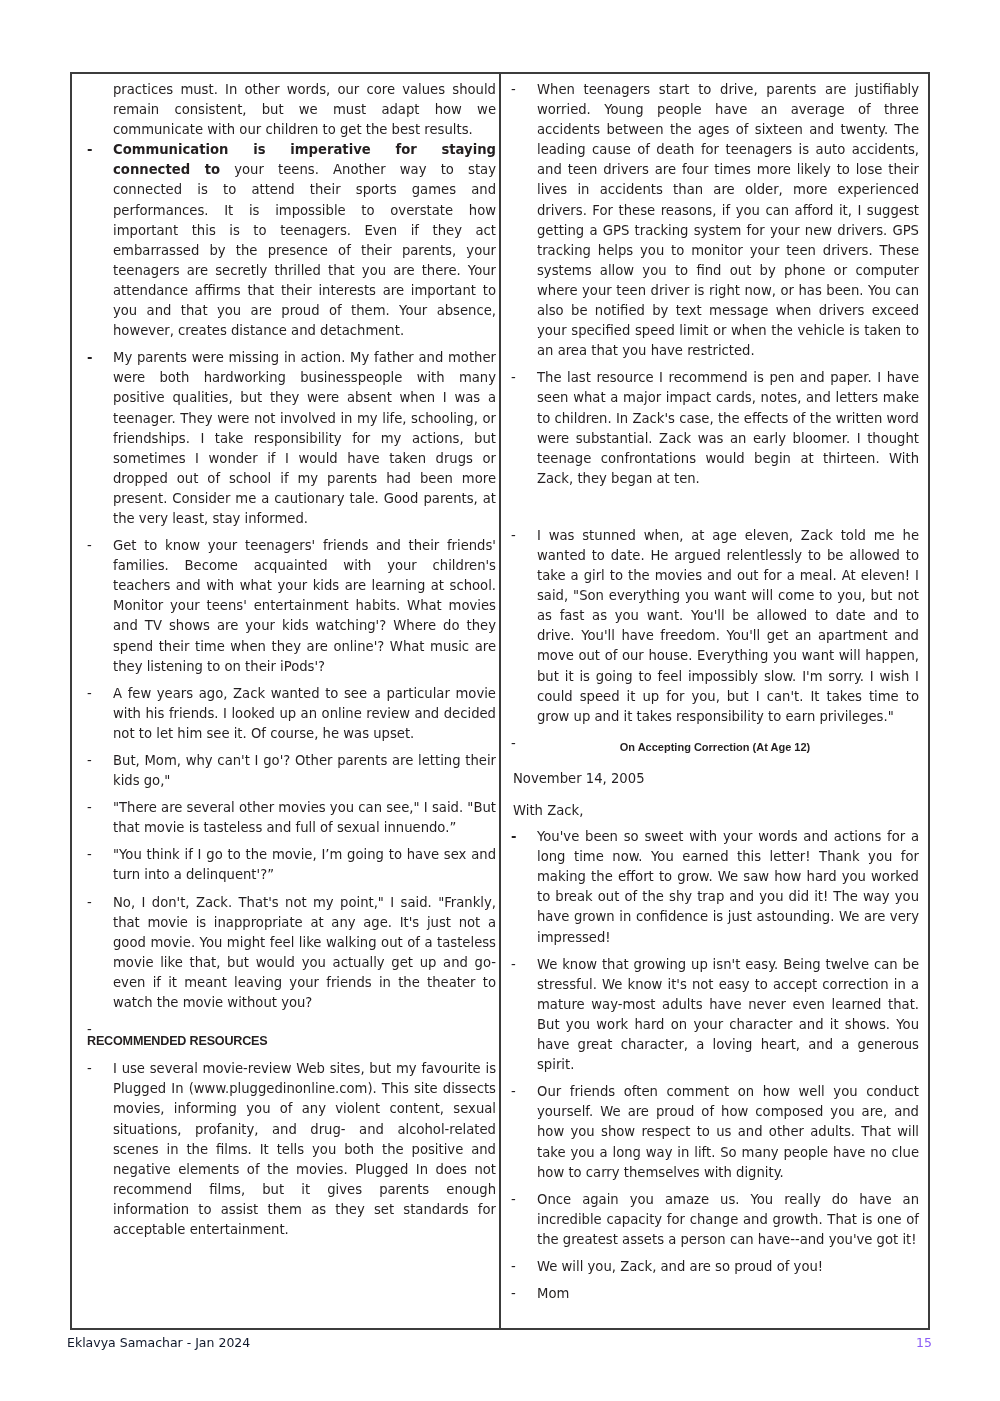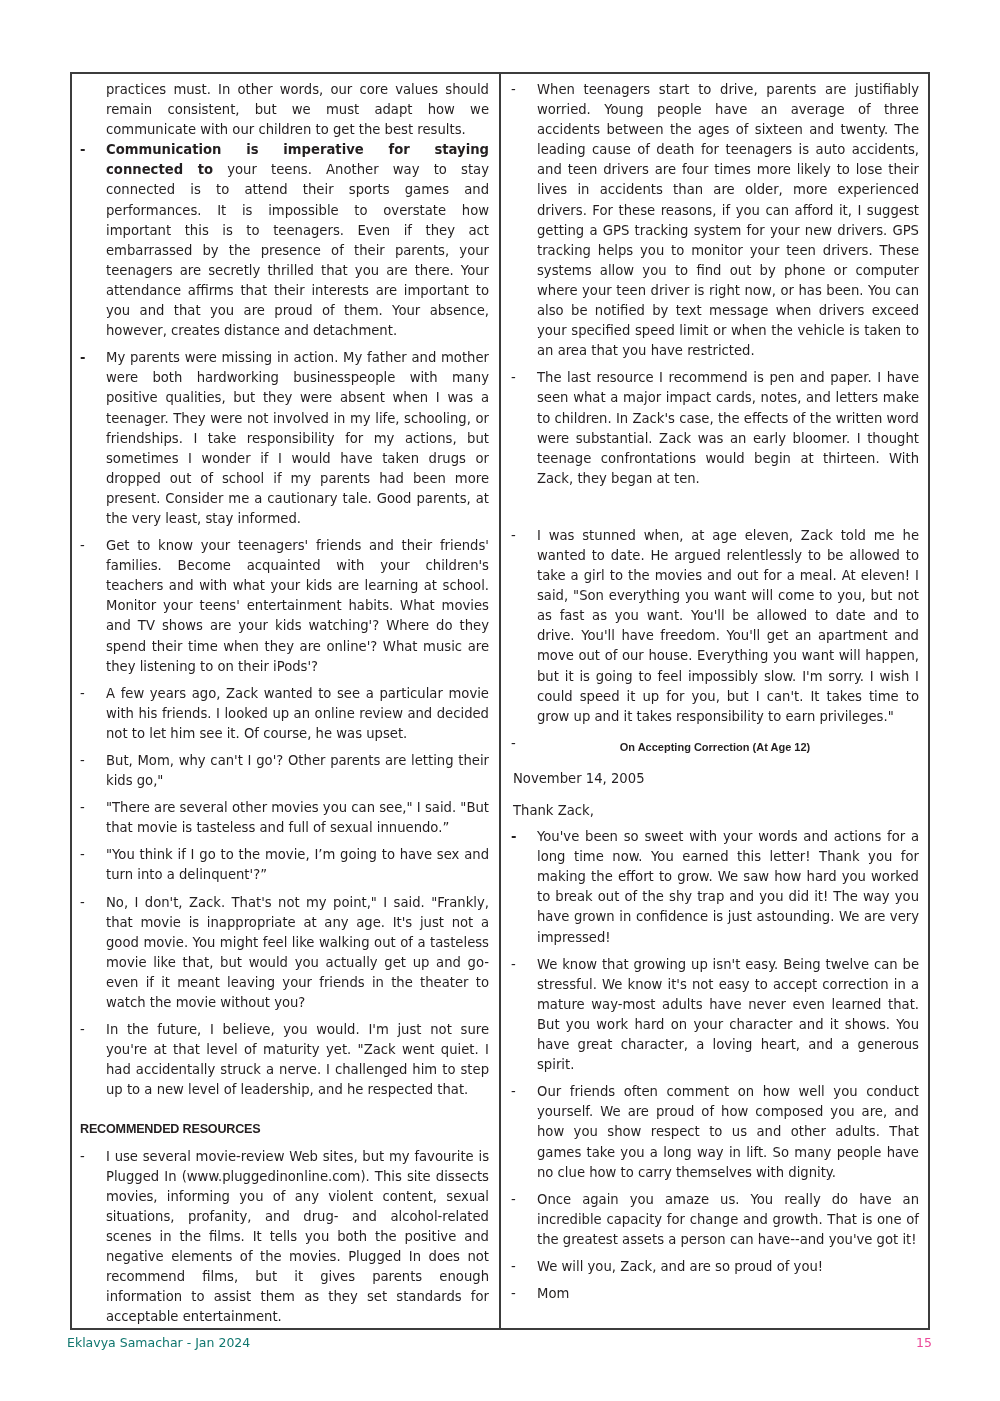--- a/index.html
+++ b/index.html
@@ -32,21 +32,21 @@
     height: 1258px;
     background: #3c3c3c;
   }
   .col {
     position: absolute;
     top: 80px;
     font-size: 13.2px;
     line-height: 20.1px;
     text-align: justify;
   }
-  .col-left { left: 80px; width: 409px; }
+  .col-left { left: 87px; width: 409px; }
   .col-right { left: 511px; width: 408px; }
 
   .para {
     position: relative;
     padding-left: 26px;
     margin: 0 0 7px 0;
   }
   .para .dash {
     position: absolute;
     left: 0;
@@ -77,28 +77,28 @@
     text-align: left;
   }
   .b { font-weight: bold; }
   .gap { height: 30px; }
 
   .footer-left {
     position: absolute;
     left: 67px;
     top: 1335px;
     font-size: 12.5px;
-    color: #0f766e;
+    color: #0f172a;
   }
   .footer-right {
     position: absolute;
     left: 916px;
     top: 1335px;
     font-size: 12.5px;
-    color: #ec4899;
+    color: #8b5cf6;
   }
 </style>
 </head>
 <body>
 
 <div class="frame"></div>
 <div class="divider"></div>
 
 <div class="col col-left">
   <p class="plain">practices must. In other words, our core values should remain consistent, but we must adapt how we communicate with our children to get the best results.</p>
@@ -131,21 +131,20 @@
   <div class="para">
     <span class="dash">-</span>
     <span>"You think if I go to the movie, I’m going to have sex and turn into a delinquent'?”</span>
   </div>
   <div class="para">
     <span class="dash">-</span>
     <span>No, I don't, Zack. That's not my point," I said. "Frankly, that movie is inappropriate at any age. It's just not a good movie. You might feel like walking out of a tasteless movie like that, but would you actually get up and go-even if it meant leaving your friends in the theater to watch the movie without you?</span>
   </div>
   <div class="para">
     <span class="dash">-</span>
-    <span>In the future, I believe, you would.  I'm just not sure you're at that level of maturity yet. "Zack went quiet. I had accidentally struck a nerve. I challenged him to step up to a new level of leadership, and he respected that.</span>
   </div>
 
   <div class="heading">RECOMMENDED RESOURCES</div>
 
   <div class="para">
     <span class="dash">-</span>
     <span>I use several movie-review Web sites, but my favourite is Plugged In (www.pluggedinonline.com). This site dissects movies, informing you of any violent content, sexual situations, profanity, and drug- and alcohol-related scenes in the films. It tells you both the positive and negative elements of the movies. Plugged In does not recommend films, but it gives parents enough information to assist them as they set standards for acceptable entertainment.</span>
   </div>
 </div>
 
@@ -164,33 +163,33 @@
   <div class="para">
     <span class="dash">-</span>
     <span>I was stunned when, at age eleven, Zack told me he wanted to date. He argued relentlessly to be allowed to take a girl to the movies and out for a meal. At eleven! I said, "Son everything you want will come to you, but not as fast as you want. You'll be allowed to date and to drive. You'll have freedom.  You'll get an apartment and move out of our house. Everything you want will happen, but it is going to feel impossibly slow. I'm sorry. I wish I could speed it up for you, but I can't. It takes time to grow up and it takes responsibility to earn privileges."</span>
   </div>
   <div class="para">
     <span class="dash">-</span>
   </div>
 
   <div class="letter-title">On Accepting Correction (At Age 12)</div>
   <div class="line-left">November 14, 2005</div>
-  <div class="line-left">Thank Zack,</div>
+  <div class="line-left">With Zack,</div>
 
   <div class="para">
     <span class="dash b">-</span>
     <span>You've been so sweet with your words and actions for a long time now. You earned this letter! Thank you for making the effort to grow. We saw how hard you worked to break out of the shy trap and you did it! The way you have grown in confidence is just astounding. We are very impressed!</span>
   </div>
   <div class="para">
     <span class="dash">-</span>
     <span> We know that growing up isn't easy. Being twelve can be stressful. We know it's not easy to accept correction in a mature way-most adults have never even learned that. But you work hard on your character and it shows. You have great character, a loving heart, and a generous spirit.</span>
   </div>
   <div class="para">
     <span class="dash">-</span>
-    <span>Our friends often comment on how well you conduct yourself. We are proud of how composed you are, and how you show respect to us and other adults. That games take you a long way in lift. So many people have no clue how to carry themselves with dignity.</span>
+    <span>Our friends often comment on how well you conduct yourself. We are proud of how composed you are, and how you show respect to us and other adults. That will take you a long way in lift. So many people have no clue how to carry themselves with dignity.</span>
   </div>
   <div class="para">
     <span class="dash">-</span>
     <span>Once again you amaze us. You really do have an incredible capacity for change and growth. That is one of the greatest assets a person can have--and you've got it!</span>
   </div>
   <div class="para">
     <span class="dash">-</span>
     <span>We will you, Zack, and are so proud of you!</span>
   </div>
   <div class="para">

